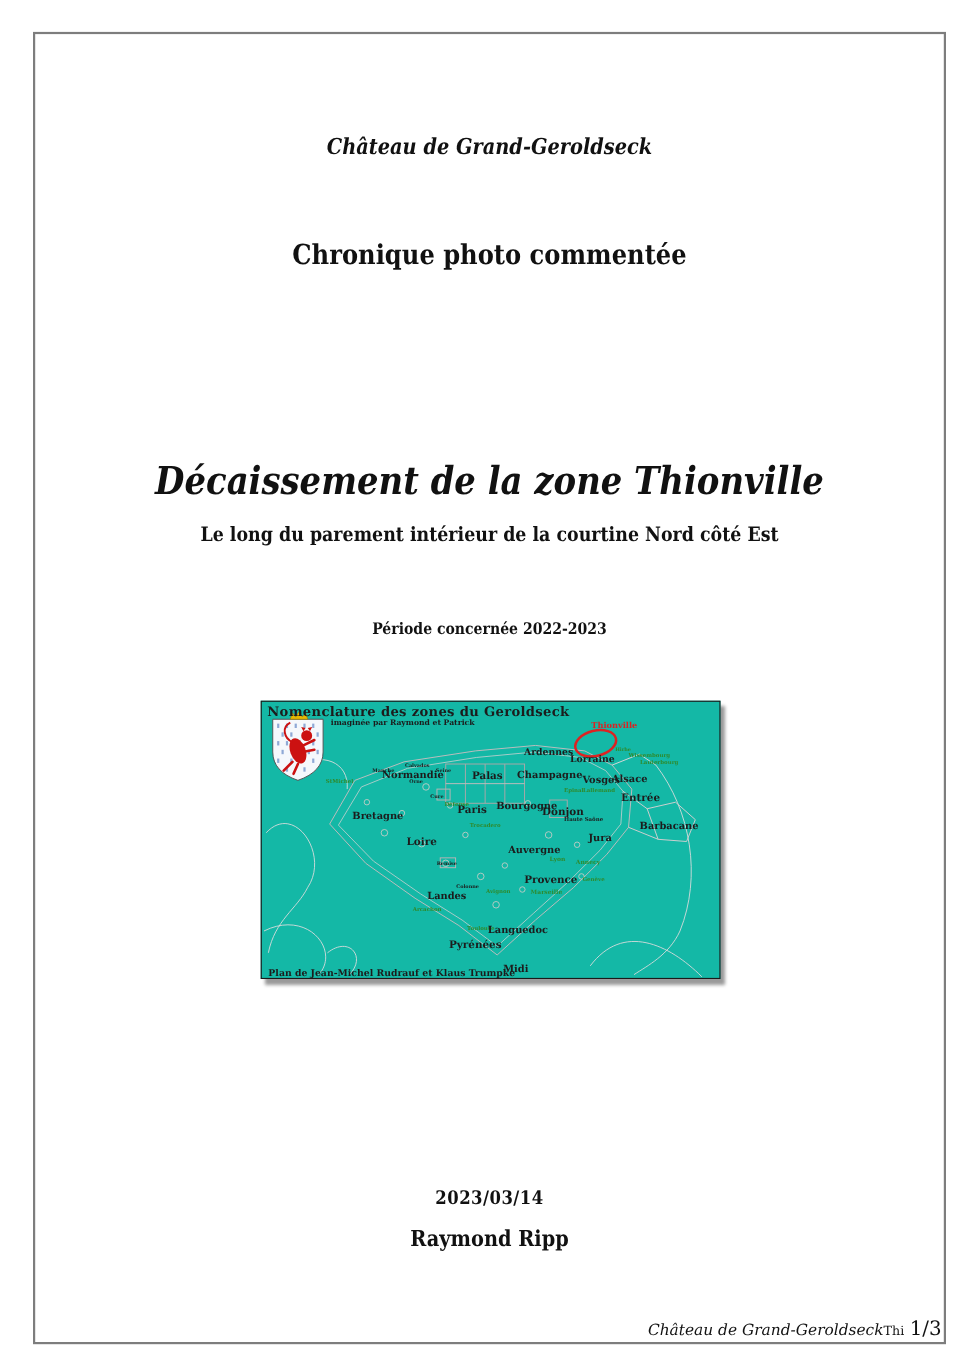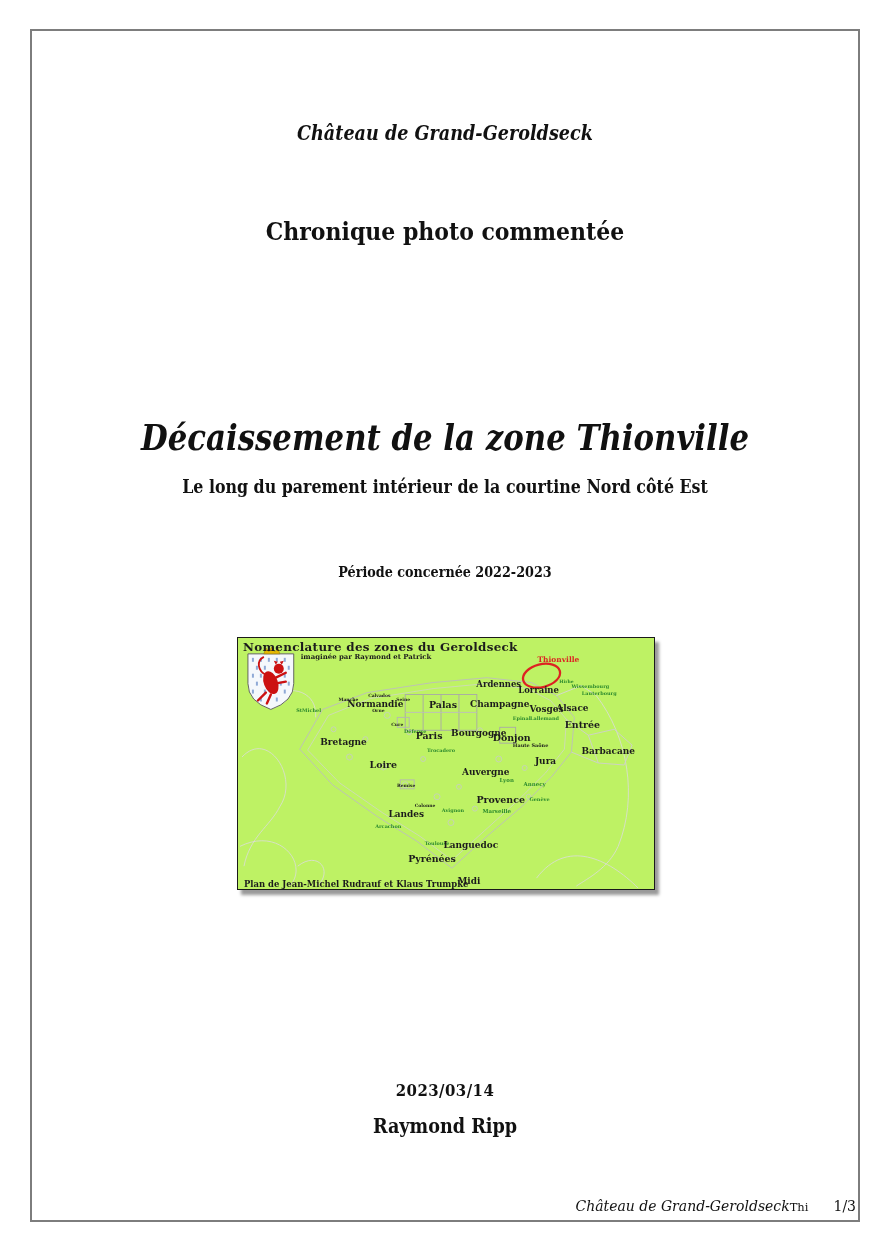--- a/index.html
+++ b/index.html
@@ -18,33 +18,33 @@
   .condensed{transform:scaleX(0.88);transform-origin:50% 50%;}
   .org-title{top:122px;font-size:20px;font-style:italic;}
   .series-title{top:218px;font-size:25px;}
   .main-title{top:418px;font-size:35px;font-style:italic;}
   .main-subtitle{top:477px;font-size:18px;}
   .periode{top:564px;font-size:14.5px;}
   .date-line{top:1081px;font-size:17px;letter-spacing:0.5px;}
   .author-line{top:1115px;font-size:20px;}
   .map-box{
     position:absolute;left:237px;top:637px;width:418px;height:253px;
-    background:#bef264;border:1px solid #1a1a1a;box-sizing:border-box;
+    background:#14b8a6;border:1px solid #1a1a1a;box-sizing:border-box;
     box-shadow:4px 5px 3px #9a9a9a;
   }
   .map-box svg{display:block;width:100%;height:100%;}
   .map-box svg text{font-family:"DejaVu Serif", serif;font-weight:bold;}
   .footer{
     position:absolute;left:30px;top:1198px;width:828px;height:24px;
     display:flex;justify-content:flex-end;align-items:baseline;
     padding-right:2px;box-sizing:border-box;
   }
   .footer-book{font-size:14px;font-style:italic;}
   .footer-section{font-size:11.5px;}
-  .footer-page{font-size:14px;margin-left:25px;}
+  .footer-page{font-size:18px;margin-left:5px;}
 </style>
 </head>
 <body>
 
 <div class="page-frame"></div>
 
 <div class="tblock org-title condensed">Château de Grand-Geroldseck</div>
 
 <div class="tblock series-title condensed">Chronique photo commentée</div>
 

